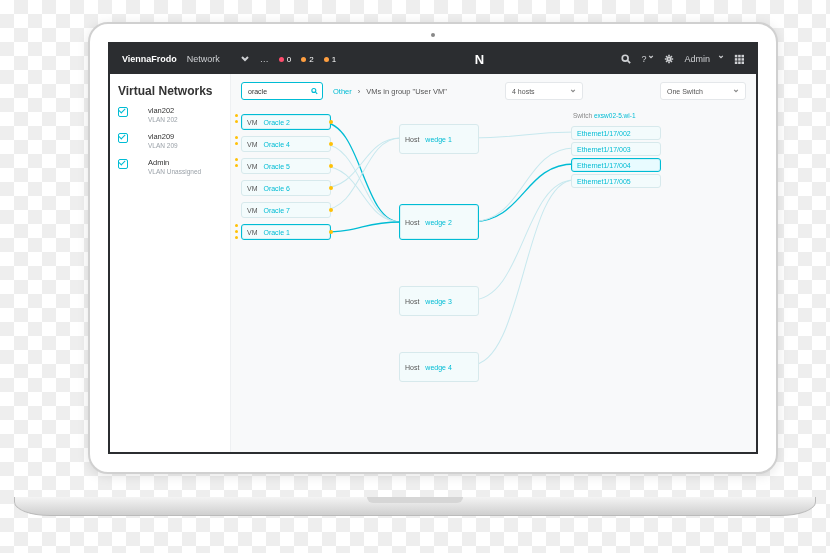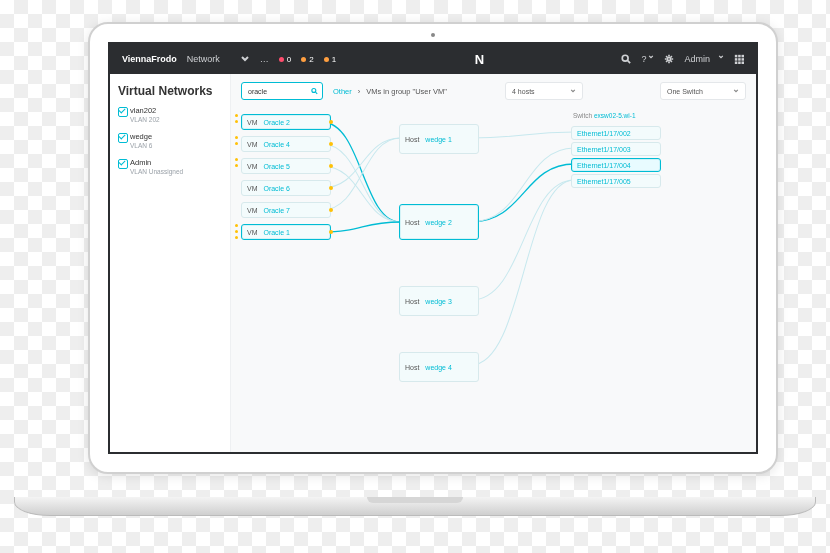--- a/index.html
+++ b/index.html
@@ -15,21 +15,21 @@
 .nav .net{display:flex;align-items:center;gap:20px}
 .nav .badge{color:#fff;font-size:8px;display:inline-flex;align-items:center;gap:3px}
 .nav .badge .dot{width:5px;height:5px;border-radius:50%;display:inline-block}
 .nav .logo{flex-grow:1;text-align:center}
 .nav .logo span{font-weight:900;color:#fff;font-size:13px;letter-spacing:-1px}
 .nav .right{display:flex;align-items:center;gap:10px}
 .nav svg{width:10px;height:10px;stroke:#cfd1d4;fill:none;stroke-width:2}
 .body{display:flex;height:calc(100% - 30px)}
 .sidebar{width:104px;background:#fff;border-right:1px solid #eef0f2;padding:10px 8px;font-size:7.5px}
 .sidebar h4{font-size:12px;margin:0 0 8px 0;color:#333}
-.side-item{display:flex;align-items:flex-start;gap:2px;margin-bottom:8px}
+.side-item{display:flex;align-items:flex-start;gap:20px;margin-bottom:8px}
 .side-item .chk{width:8px;height:8px;border:1px solid #00bcd4;border-radius:2px;flex-shrink:0;position:relative;margin-top:1px}
 .side-item.checked .chk:after{content:"";position:absolute;left:1px;top:-1px;width:3px;height:5px;border:solid #00bcd4;border-width:0 1.5px 1.5px 0;transform:rotate(45deg)}
 .side-item .txt{line-height:1.3}
 .side-item .name{color:#333}
 .side-item .sub{color:#9aa1a8;font-size:6.5px}
 .main{flex:1;position:relative;padding:8px 10px}
 .toolbar{display:flex;align-items:center;gap:6px;margin-bottom:10px}
 .search{border:1px solid #00bcd4;border-radius:3px;height:16px;width:72px;display:flex;align-items:center;padding:0 4px;background:#fff}
 .search input{border:none;outline:none;font-size:7px;width:100%;color:#333;background:transparent}
 .search svg{width:8px;height:8px;stroke:#00bcd4;fill:none;stroke-width:2}
@@ -129,22 +129,22 @@
           <div class="side-item checked">
             <div class="chk"></div>
             <div class="txt">
                 <div class="name">vlan202</div>
                 <div class="sub">VLAN 202</div>
               </div>
           </div>
           <div class="side-item checked">
             <div class="chk"></div>
             <div class="txt">
-                <div class="name">wedge</div>
-                <div class="sub">VLAN 6</div>
+                <div class="name">vlan209</div>
+                <div class="sub">VLAN 209</div>
               </div>
           </div>
           <div class="side-item checked">
             <div class="chk"></div>
             <div class="txt">
                 <div class="name">Admin</div>
                 <div class="sub">VLAN Unassigned</div>
               </div>
           </div>
         </div>

